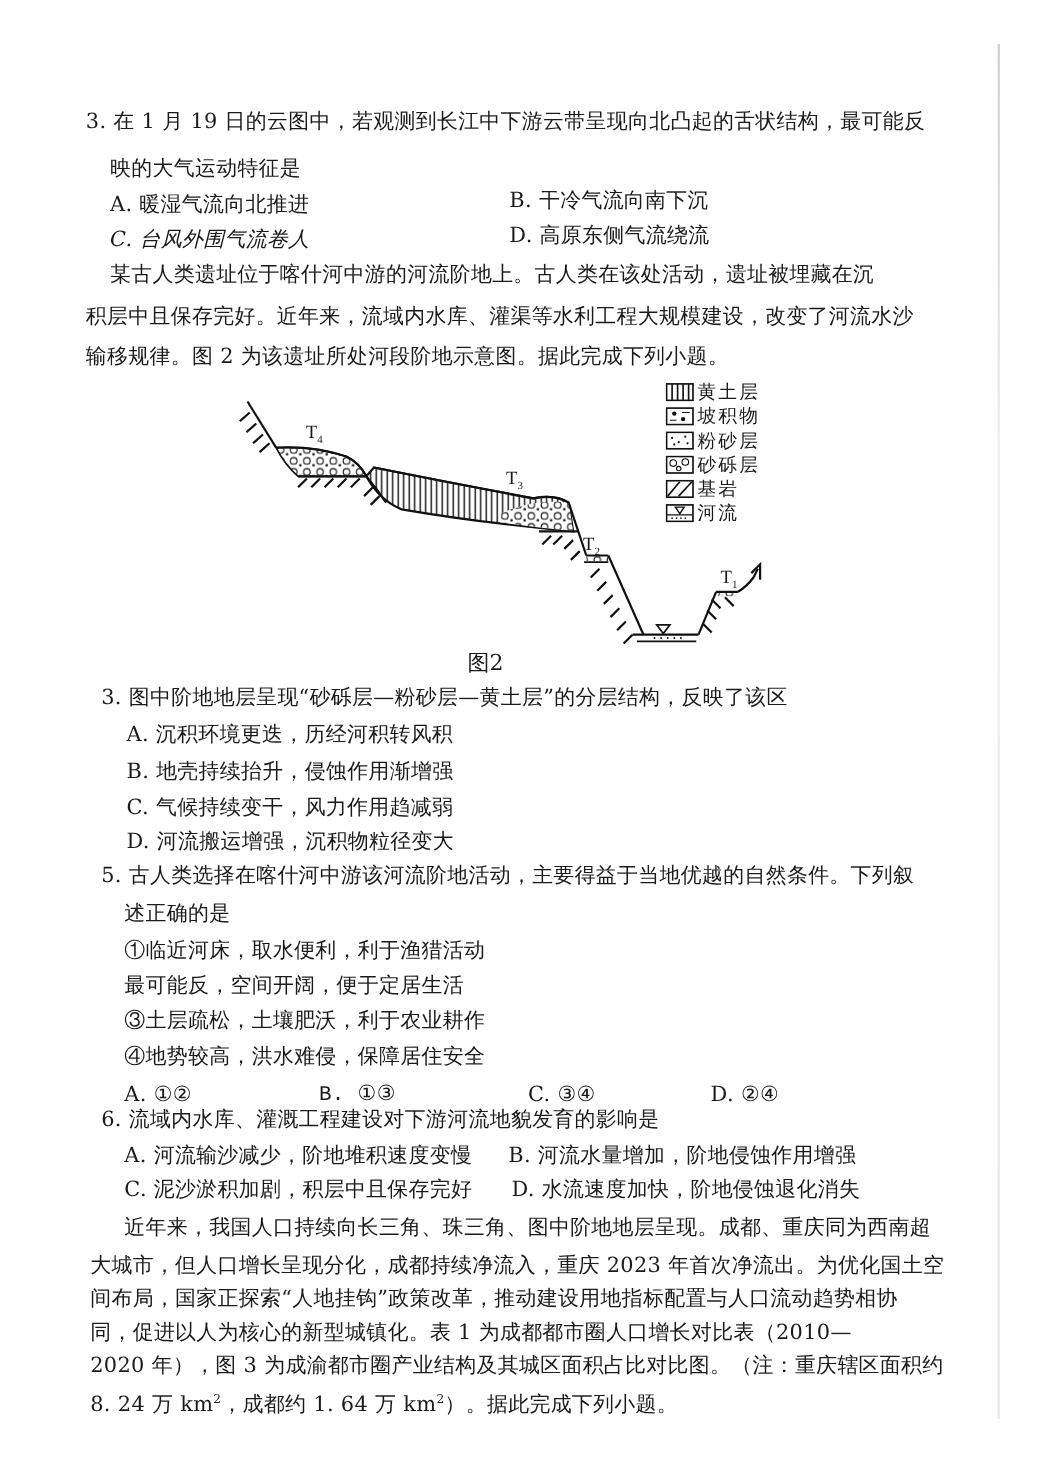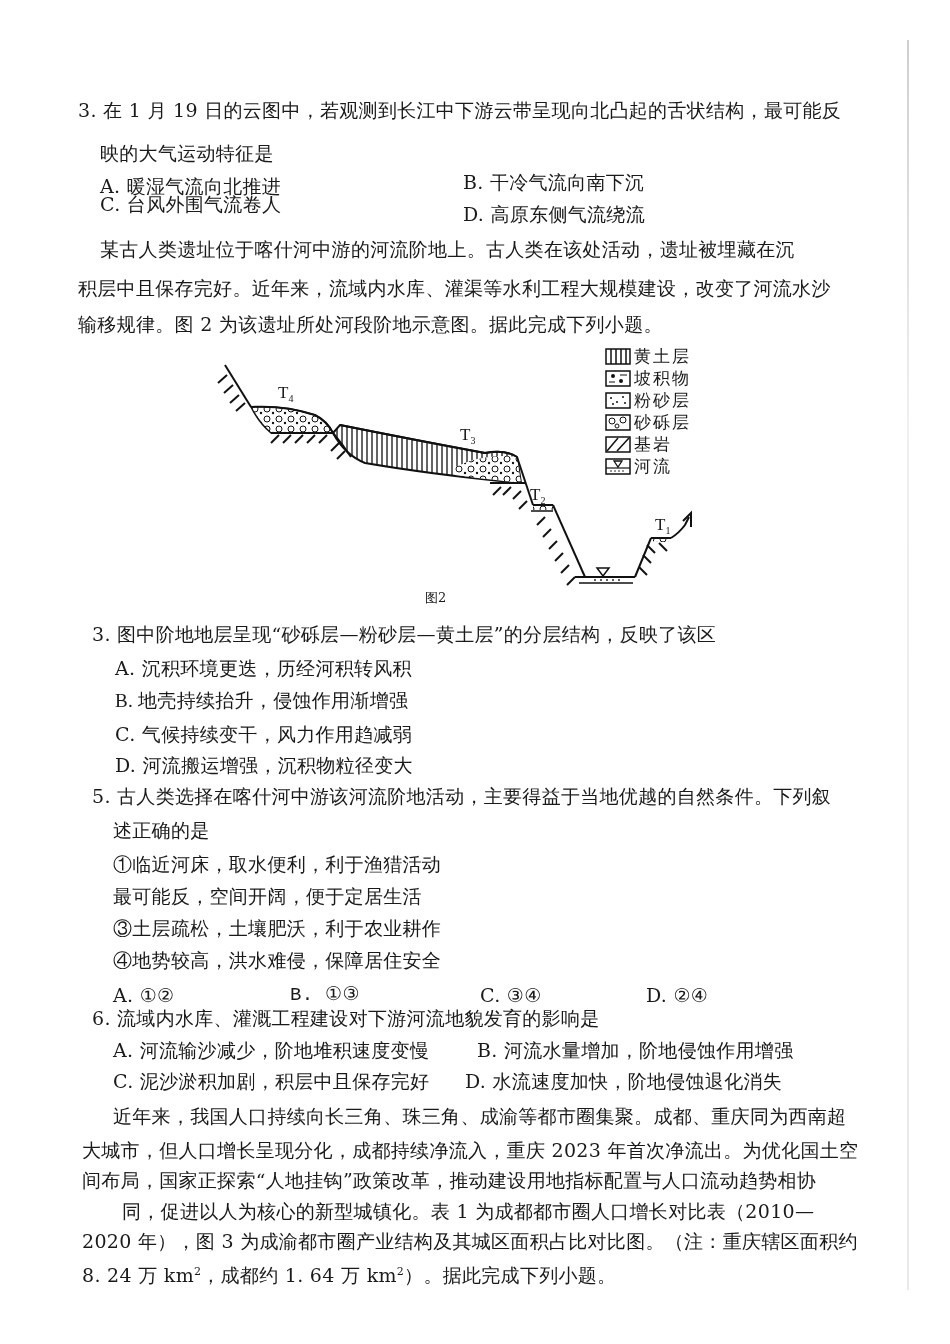--- a/index.html
+++ b/index.html
@@ -53,42 +53,42 @@
     .legend-item svg {
       width: 26px;
       height: 17px;
       margin-right: 3px;
       flex: none;
     }
     .caption {
       position: absolute;
       left: 425px;
       top: 589px;
-      font-size: 13px;
+      font-size: 20px;
     }
     .tlabel {
       position: absolute;
       font-size: 17px;
       font-family: "Liberation Serif", serif;
     }
     .tlabel sub {
       font-size: 10px;
     }
     sup { font-size: 11px; }
   </style>
 </head>
 <body>
 
 <div class="page-edge"></div>
 
 <div class="line" style="left:78px;top:98px;">3. 在 1 月 19 日的云图中，若观测到长江中下游云带呈现向北凸起的舌状结构，最可能反</div>
 <div class="line" style="left:100px;top:141px;">映的大气运动特征是</div>
 <div class="line" style="left:100px;top:174px;">A. 暖湿气流向北推进</div>
 <div class="line" style="left:463px;top:170px;">B. 干冷气流向南下沉</div>
-<div class="line" style="left:100px;top:192px;">C. 台风外围气流卷人</div>
+<div class="line" style="left:100px;top:206px;font-style:italic;">C. 台风外围气流卷人</div>
 <div class="line" style="left:463px;top:202px;">D. 高原东侧气流绕流</div>
 
 <div class="line" style="left:100px;top:237px;">某古人类遗址位于喀什河中游的河流阶地上。古人类在该处活动，遗址被埋藏在沉</div>
 <div class="line" style="left:78px;top:276px;">积层中且保存完好。近年来，流域内水库、灌渠等水利工程大规模建设，改变了河流水沙</div>
 <div class="line" style="left:78px;top:312px;">输移规律。图 2 为该遗址所处河段阶地示意图。据此完成下列小题。</div>
 
 <div class="fig">
   <svg width="500" height="270" viewBox="0 0 500 270" xmlns="http://www.w3.org/2000/svg">
     <defs>
       <pattern id="hatch" width="7" height="7" patternUnits="userSpaceOnUse" patternTransform="rotate(45)">
@@ -254,41 +254,41 @@
         </g>
     </svg>
     <span>河流</span>
   </div>
 </div>
 
 <div class="caption">图2</div>
 
 <div class="line" style="left:92px;top:622px;">3. 图中阶地地层呈现“砂砾层—粉砂层—黄土层”的分层结构，反映了该区</div>
 <div class="line" style="left:115px;top:656px;">A. 沉积环境更迭，历经河积转风积</div>
-<div class="line" style="left:115px;top:689px;font-family:Liberation Serif, serif;">B. 地壳持续抬升，侵蚀作用渐增强</div>
+<div class="line" style="left:115px;top:689px;">B. 地壳持续抬升，侵蚀作用渐增强</div>
 <div class="line" style="left:115px;top:722px;">C. 气候持续变干，风力作用趋减弱</div>
 <div class="line" style="left:115px;top:753px;">D. 河流搬运增强，沉积物粒径变大</div>
 
 <div class="line" style="left:92px;top:784px;">5. 古人类选择在喀什河中游该河流阶地活动，主要得益于当地优越的自然条件。下列叙</div>
 <div class="line" style="left:113px;top:818px;">述正确的是</div>
 <div class="line" style="left:113px;top:852px;">①临近河床，取水便利，利于渔猎活动</div>
 <div class="line" style="left:113px;top:884px;">最可能反，空间开阔，便于定居生活</div>
 <div class="line" style="left:113px;top:916px;">③土层疏松，土壤肥沃，利于农业耕作</div>
 <div class="line" style="left:113px;top:948px;">④地势较高，洪水难侵，保障居住安全</div>
 <div class="line" style="left:113px;top:983px;">A. ①②</div>
 <div class="line" style="left:290px;top:983px;font-family:Liberation Mono, monospace;">B. ①③</div>
 <div class="line" style="left:468px;top:983px;margin-left:12px;">C. ③④</div>
 <div class="line" style="left:646px;top:983px;">D. ②④</div>
 
 <div class="line" style="left:92px;top:1006px;">6. 流域内水库、灌溉工程建设对下游河流地貌发育的影响是</div>
 <div class="line" style="left:113px;top:1038px;">A. 河流输沙减少，阶地堆积速度变慢</div>
-<div class="line" style="left:477px;top:1038px;">B. 河流水量增加，阶地侵蚀作用增强</div>
+<div class="line" style="left:462px;top:1038px;">B. 河流水量增加，阶地侵蚀作用增强</div>
 <div class="line" style="left:113px;top:1069px;">C. 泥沙淤积加剧，积层中且保存完好</div>
 <div class="line" style="left:465px;top:1069px;">D. 水流速度加快，阶地侵蚀退化消失</div>
 
-<div class="line" style="left:113px;top:1104px;">近年来，我国人口持续向长三角、珠三角、成渝等都市圈集聚。成都、重庆同为西南超</div>
+<div class="line" style="left:113px;top:1104px;">近年来，我国人口持续向长三角、珠三角、图中阶地地层呈现。成都、重庆同为西南超</div>
 <div class="line" style="left:82px;top:1138px;">大城市，但人口增长呈现分化，成都持续净流入，重庆 2023 年首次净流出。为优化国土空</div>
 <div class="line" style="left:82px;top:1168px;">间布局，国家正探索“人地挂钩”政策改革，推动建设用地指标配置与人口流动趋势相协</div>
-<div class="line" style="left:82px;top:1199px;margin-left:40px;">同，促进以人为核心的新型城镇化。表 1 为成都都市圈人口增长对比表（2010—</div>
+<div class="line" style="left:82px;top:1199px;">同，促进以人为核心的新型城镇化。表 1 为成都都市圈人口增长对比表（2010—</div>
 <div class="line" style="left:82px;top:1229px;">2020 年），图 3 为成渝都市圈产业结构及其城区面积占比对比图。（注：重庆辖区面积约</div>
 <div class="line" style="left:82px;top:1260px;">
   <span>8. 24 万 km</span><sup>2</sup><span>，成都约 1. 64 万 km</span><sup>2</sup><span>）。据此完成下列小题。</span>
 </div>
 
 </body></html>

